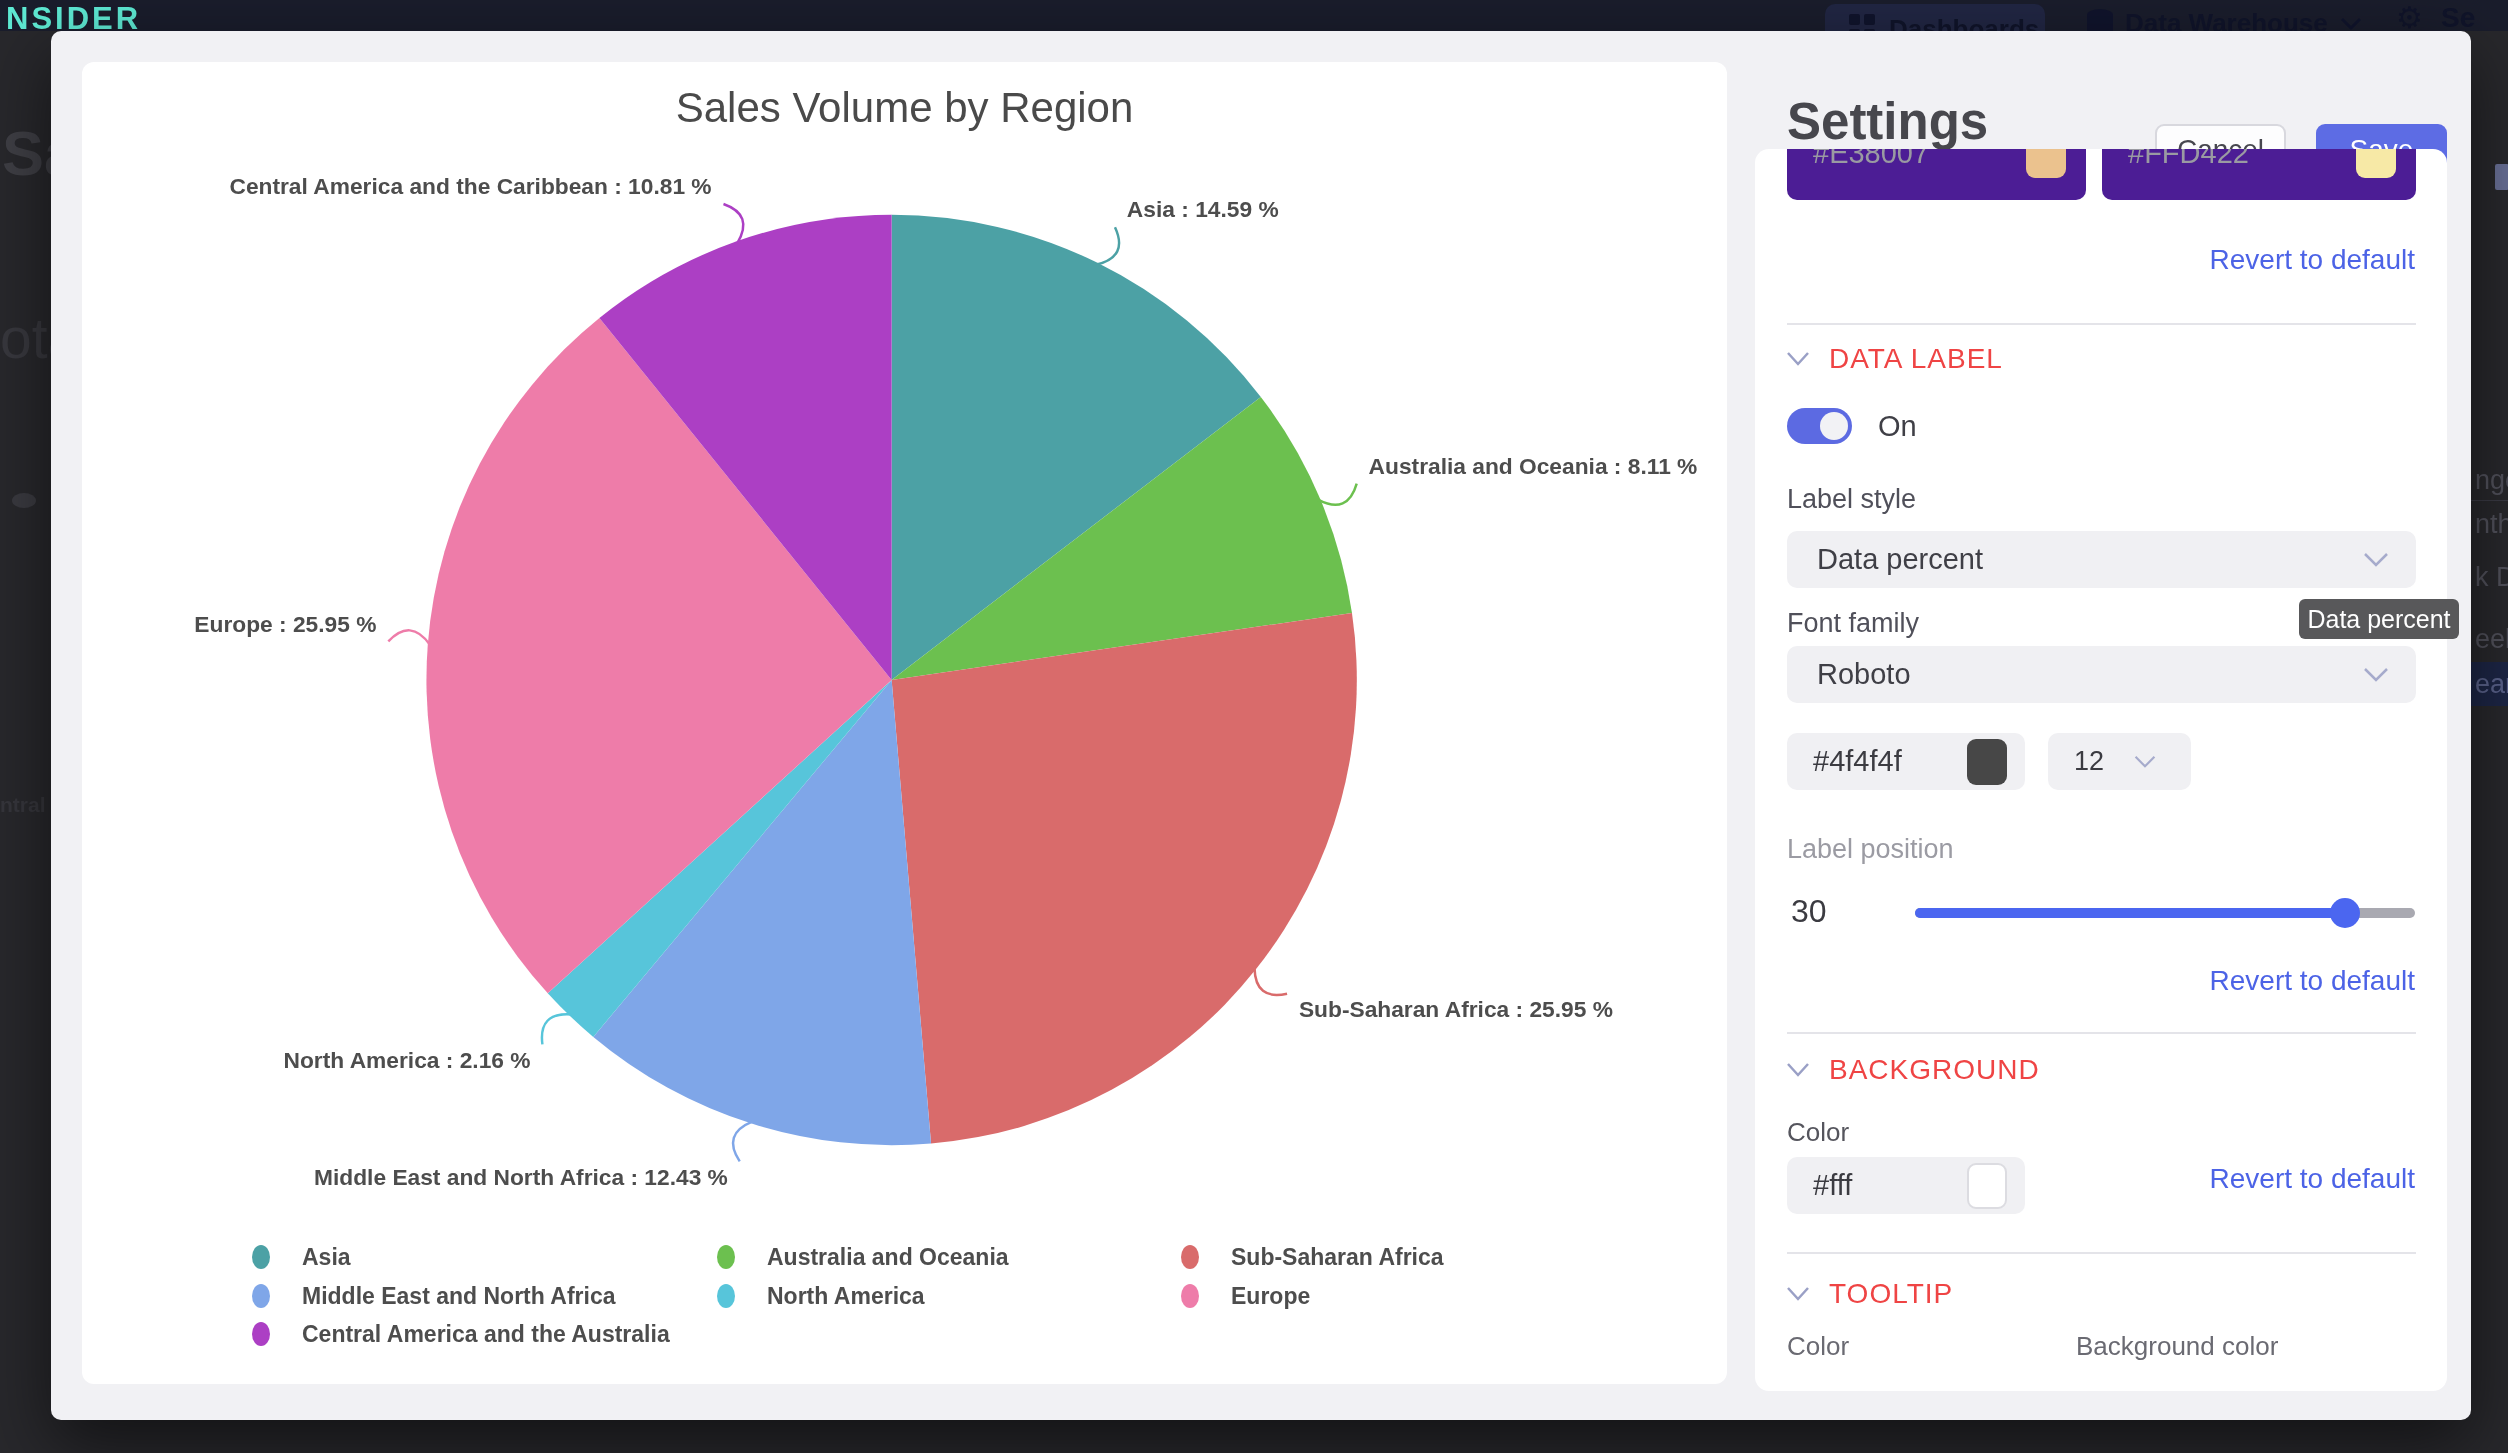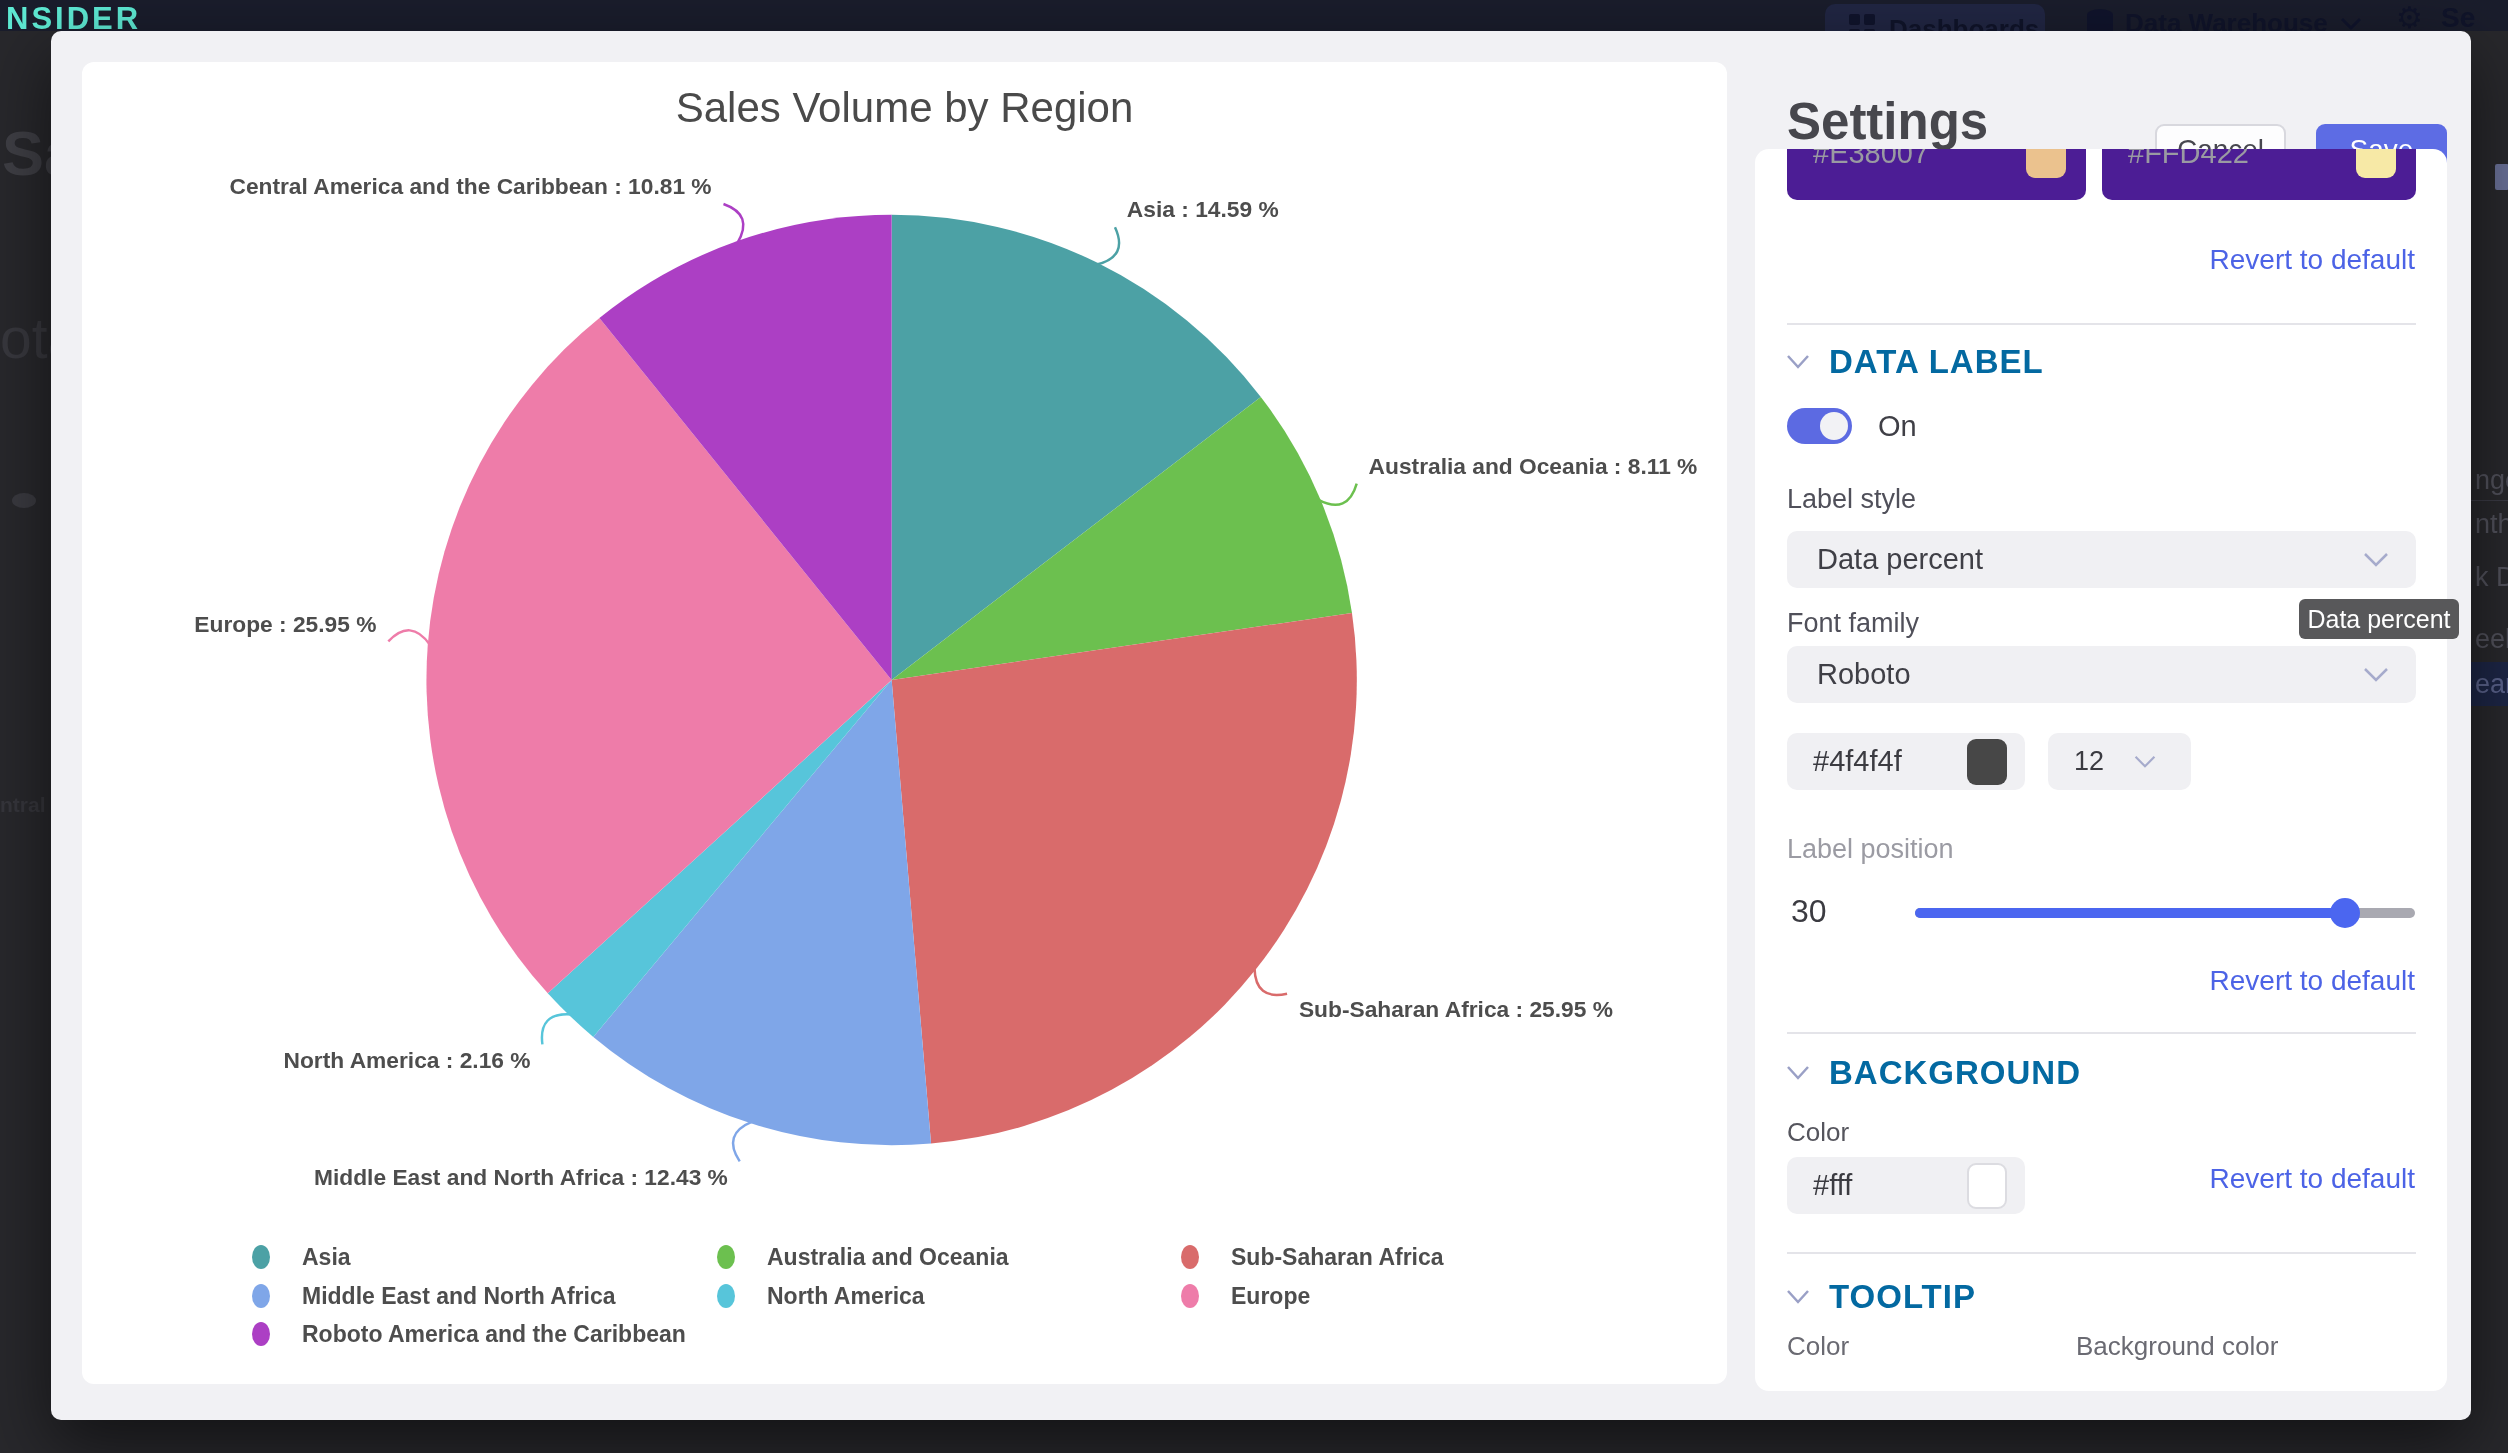--- a/index.html
+++ b/index.html
@@ -53,21 +53,21 @@
 
   
   #settings-card { position:absolute; left:1704px; top:118px; width:692px; height:1242px; background:#ffffff; border-radius:14px; }
   .clip-row { position:absolute; left:0; top:0; width:692px; height:55px; overflow:hidden; }
   .color-box { position:absolute; top:-42px; height:93px; background:#4c1d95; border-radius:10px; display:flex; align-items:center; padding:0 20px 0 26px; }
   .color-box .hex { font-size:29px; color:#9a9aa2; flex:1; }
   .swatch { width:40px; height:48px; border-radius:9px; flex:none; }
   .link { position:absolute; right:32px; font-size:28px; color:#4c63e6; cursor:pointer; white-space:nowrap; }
   .divider { position:absolute; left:32px; width:629px; height:2px; background:#e4e4e9; }
   .sec-hdr { position:absolute; left:30px; display:flex; align-items:center; gap:18px; }
-  .sec-hdr .txt { font-size:33px; font-weight:bold; letter-spacing:1px; color:#0369a1; }
+  .sec-hdr .txt { font-size:28px; font-weight:normal; letter-spacing:1px; color:#ef4444; }
   .chev { flex:none; }
   .field-label { position:absolute; left:32px; font-size:27px; color:#50505a; }
   .dropdown { position:absolute; left:32px; width:629px; height:57px; background:#f0f0f3; border-radius:10px;
     display:flex; align-items:center; padding:0 26px 0 30px; cursor:pointer; }
   .dropdown .val { font-size:29px; color:#3f3f46; flex:1; }
   .input-box { position:absolute; height:57px; background:#f0f0f3; border-radius:10px; display:flex; align-items:center; padding:0 18px 0 26px; }
   .input-box .val { font-size:29px; color:#3b3b41; flex:1; }
   #toggle { position:absolute; left:32px; top:259px; width:65px; height:36px; border-radius:18px; background:#5c6ae2; cursor:pointer; }
   #toggle .knob { position:absolute; right:4px; top:4px; width:28px; height:28px; border-radius:50%; background:#f2f2f5; }
   #toggle-state { position:absolute; left:123px; top:261px; font-size:29px; color:#3f3f46; }
@@ -165,21 +165,21 @@
         <div class="legend-item" style="left: 635px; top: 1219px;">
           <span class="legend-dot" style="background: rgb(87, 197, 218);"></span>
           <span class="legend-label">North America</span>
         </div>
         <div class="legend-item" style="left: 1099px; top: 1219px;">
           <span class="legend-dot" style="background: rgb(238, 124, 169);"></span>
           <span class="legend-label">Europe</span>
         </div>
         <div class="legend-item" style="left: 170px; top: 1257px;">
           <span class="legend-dot" style="background: rgb(172, 63, 196);"></span>
-          <span class="legend-label">Roboto America and the Caribbean</span>
+          <span class="legend-label">Central America and the Australia</span>
         </div>
       </div>
   </div>
 
   <div id="settings-title">Settings</div>
   <div id="btn-cancel" class="hdr-btn">Cancel</div>
   <div id="btn-save" class="hdr-btn">Save</div>
 
   <div id="settings-card">
 

